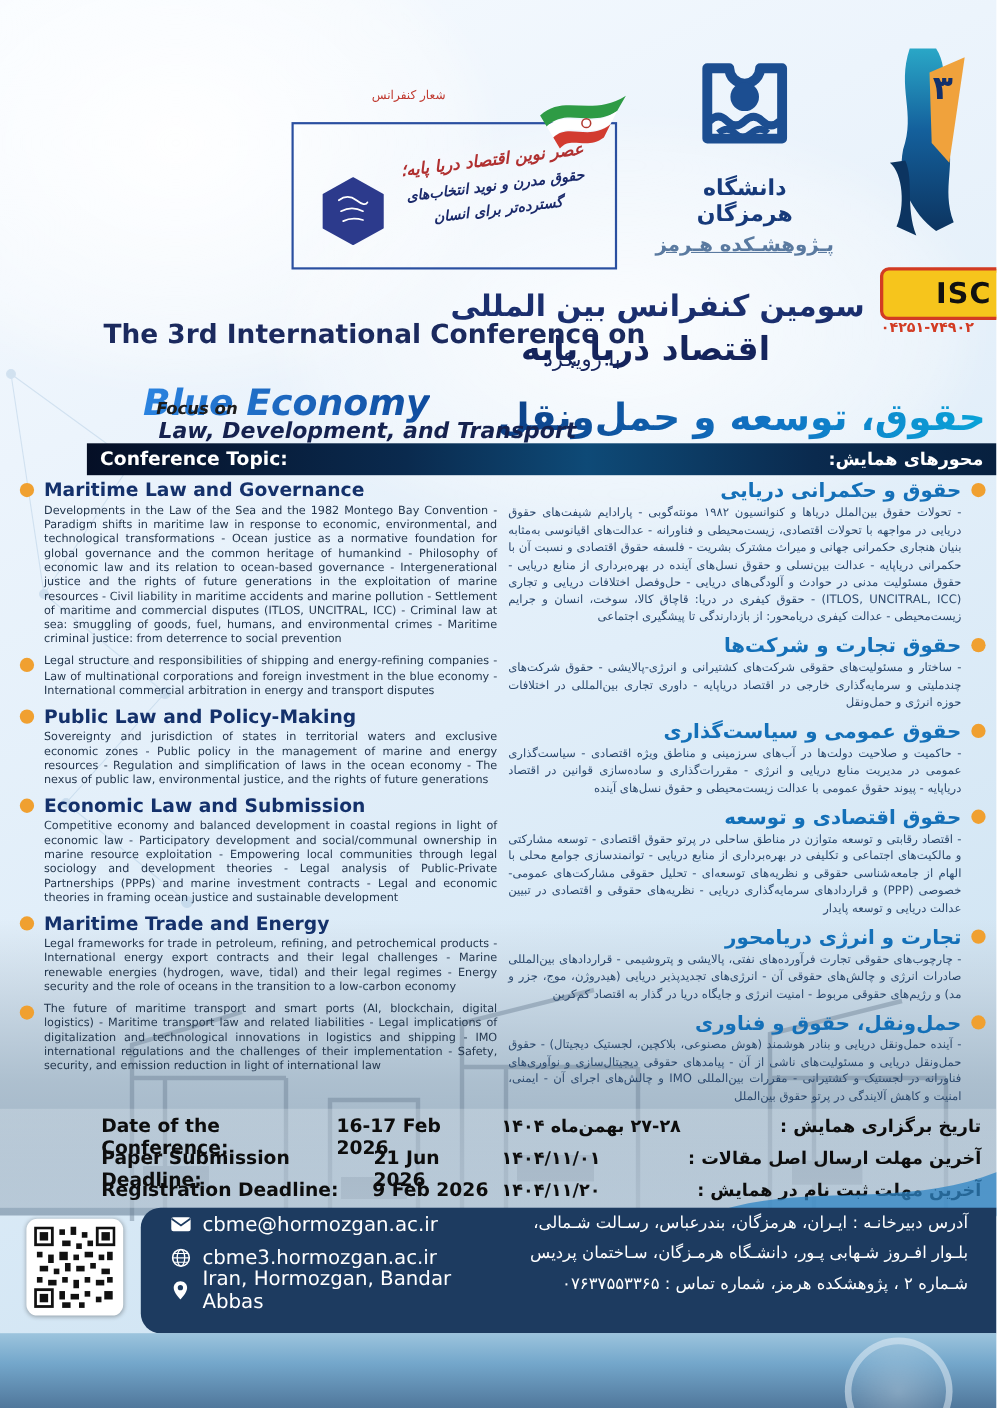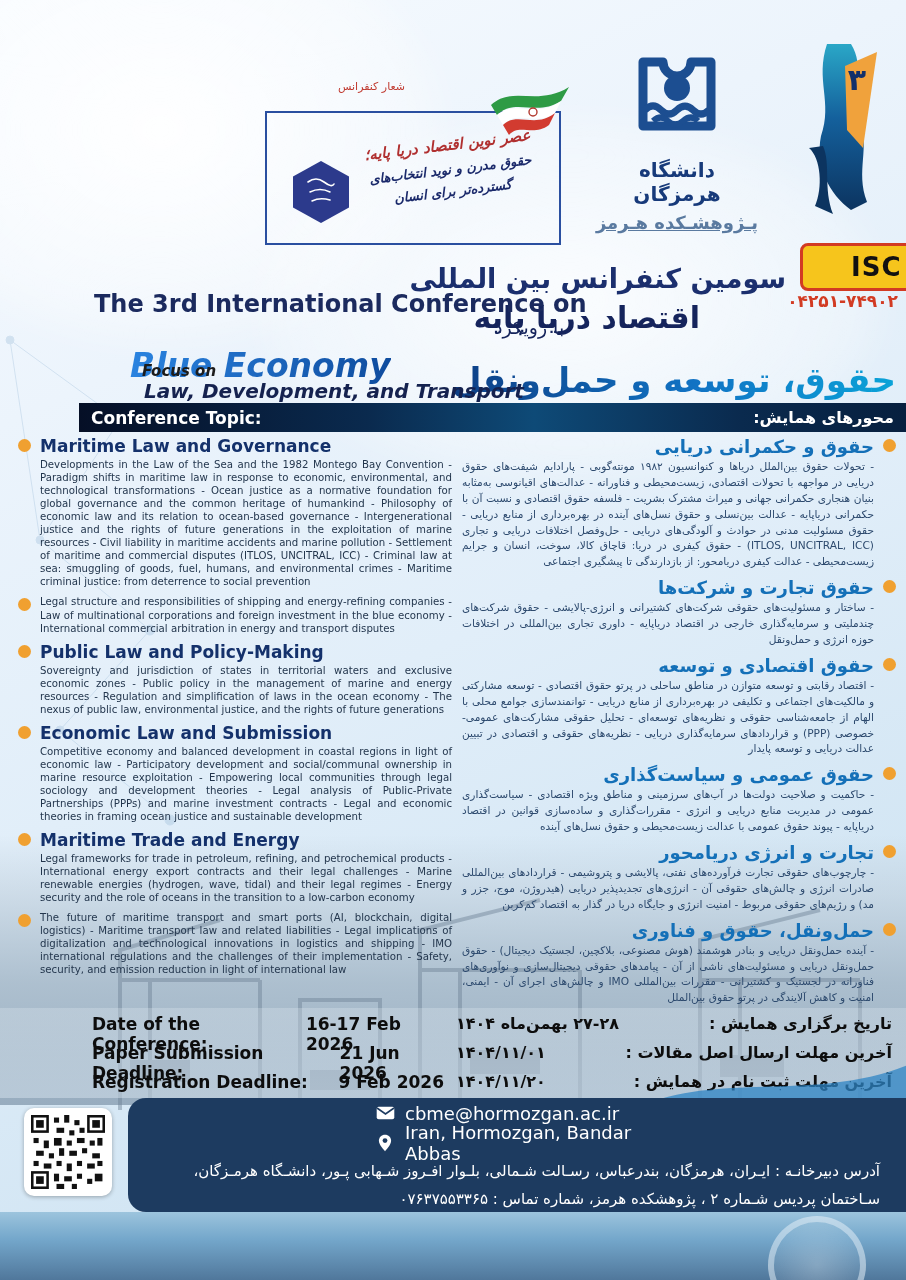--- a/index.html
+++ b/index.html
@@ -41,21 +41,21 @@
   .uni-logo{width:96px;height:96px;margin:0 auto;}
   .uni-name{font-size:20px;font-weight:bold;color:#173a7a;direction:rtl;margin-top:8px;}
   .uni-inst{font-size:18px;font-weight:bold;color:#5a7aa0;direction:rtl;margin-top:6px;letter-spacing:1px;text-decoration:underline;}
 
   .edition{position:absolute;left:793px;top:38px;width:100px;height:200px;}
   .isc{position:absolute;left:800px;top:243px;width:84px;height:42px;background:#f6c51c;
      border:3px solid #d23b23;border-radius:8px;box-shadow:0 0 0 2px #f6c51c inset;
      display:flex;align-items:center;justify-content:flex-start;padding-left:48px;}
   .isc-label{font-size:26px;font-weight:bold;color:#111;letter-spacing:1px;font-family:"DejaVu Sans",sans-serif;}
   .isc-code{position:absolute;left:788px;top:291px;width:110px;text-align:center;
-     font-size:17px;font-weight:bold;color:#d23b23;direction:rtl;}
+     font-size:13px;font-weight:bold;color:#d23b23;direction:rtl;}
 
   
   .fa-t1{position:absolute;right:120px;top:263px;font-size:27px;color:#1b2f6e;font-weight:600;direction:rtl;}
   .fa-t2{position:absolute;right:206px;top:300px;font-size:30px;color:#15245c;font-weight:800;direction:rtl;}
   .fa-t3{position:absolute;left:494px;top:316px;font-size:19px;color:#15245c;font-weight:400;direction:rtl;}
   .fa-t4{position:absolute;right:10px;top:360px;font-size:34px;font-weight:800;direction:rtl;
      background:linear-gradient(90deg,#0d3f86,#1173c4 55%,#0aa3d8);
      -webkit-background-clip:text;background-clip:text;color:transparent;}
   .en-t1{position:absolute;left:94px;top:290px;font-size:24px;font-weight:bold;color:#1b2a5e;}
   .en-t2{position:absolute;left:130px;top:318px;font-size:33px;font-weight:bold;font-style:italic;
@@ -90,21 +90,21 @@
   .dates-fa{position:absolute;right:14px;top:1014px;width:436px;direction:rtl;}
   .d-row{display:flex;justify-content:space-between;align-items:baseline;height:29px;}
   .d-label{font-size:17px;font-weight:bold;color:#0d0d0d;}
   .d-value{font-size:17px;font-weight:bold;color:#0d0d0d;}
   .dates-fa .d-label,.dates-fa .d-value{font-size:16px;}
 
   
   .qr{position:absolute;left:24px;top:1108px;width:88px;height:88px;background:#fff;border-radius:10px;
       display:flex;align-items:center;justify-content:center;box-shadow:0 1px 4px rgba(0,0,0,.3);}
   .contact-panel{position:absolute;left:128px;top:1098px;width:778px;height:114px;
-      background:#1d3b60;border-radius:18px 0 0 18px;display:flex;align-items:center;flex-direction:column;}
+      background:#1d3b60;border-radius:18px 0 0 18px;display:flex;align-items:flex-start;}
   .contact-list{width:310px;padding-left:26px;}
   .c-row{display:flex;align-items:center;gap:10px;height:30px;color:#fff;font-size:18px;}
   .c-icon{width:20px;height:20px;flex:none;display:flex;align-items:center;justify-content:center;}
   .fa-address{flex:1;direction:rtl;color:#fff;font-size:15px;line-height:1.85;
       padding:0 26px 0 14px;text-align:right;}
 
   .wave-accent{position:absolute;left:640px;top:1062px;width:270px;height:44px;}
 </style>
 </head>
 <body>
@@ -252,27 +252,27 @@
       <div class="t-head">حقوق و حکمرانی دریایی</div>
       <div class="t-body">- تحولات حقوق بین‌الملل دریاها و کنوانسیون ۱۹۸۲ مونته‌گوبی - پارادایم شیفت‌های حقوق دریایی در مواجهه با تحولات اقتصادی، زیست‌محیطی و فناورانه - عدالت‌های اقیانوسی به‌مثابه بنیان هنجاری حکمرانی جهانی و میراث مشترک بشریت - فلسفه حقوق اقتصادی و نسبت آن با حکمرانی دریاپایه - عدالت بین‌نسلی و حقوق نسل‌های آینده در بهره‌برداری از منابع دریایی - حقوق مسئولیت مدنی در حوادث و آلودگی‌های دریایی - حل‌وفصل اختلافات دریایی و تجاری (ITLOS, UNCITRAL, ICC) - حقوق کیفری در دریا: قاچاق کالا، سوخت، انسان و جرایم زیست‌محیطی - عدالت کیفری دریامحور: از بازدارندگی تا پیشگیری اجتماعی</div>
     </div>
     <div class="topic">
       <span class="bullet"></span>
       <div class="t-head">حقوق تجارت و شرکت‌ها</div>
       <div class="t-body">- ساختار و مسئولیت‌های حقوقی شرکت‌های کشتیرانی و انرژی-پالایشی - حقوق شرکت‌های چندملیتی و سرمایه‌گذاری خارجی در اقتصاد دریاپایه - داوری تجاری بین‌المللی در اختلافات حوزه انرژی و حمل‌ونقل</div>
     </div>
     <div class="topic">
       <span class="bullet"></span>
+      <div class="t-head">حقوق عمومی و سیاست‌گذاری</div>
+      <div class="t-body">- حاکمیت و صلاحیت دولت‌ها در آب‌های سرزمینی و مناطق ویژه اقتصادی - سیاست‌گذاری عمومی در مدیریت منابع دریایی و انرژی - مقررات‌گذاری و ساده‌سازی قوانین در اقتصاد دریاپایه - پیوند حقوق عمومی با عدالت زیست‌محیطی و حقوق نسل‌های آینده</div>
+    </div>
+    <div class="topic">
+      <span class="bullet"></span>
       <div class="t-head">حقوق اقتصادی و توسعه</div>
       <div class="t-body">- اقتصاد رقابتی و توسعه متوازن در مناطق ساحلی در پرتو حقوق اقتصادی - توسعه مشارکتی و مالکیت‌های اجتماعی و تکلیفی در بهره‌برداری از منابع دریایی - توانمندسازی جوامع محلی با الهام از جامعه‌شناسی حقوقی و نظریه‌های توسعه‌ای - تحلیل حقوقی مشارکت‌های عمومی-خصوصی (PPP) و قراردادهای سرمایه‌گذاری دریایی - نظریه‌های حقوقی و اقتصادی در تبیین عدالت دریایی و توسعه پایدار</div>
-    </div>
-    <div class="topic">
-      <span class="bullet"></span>
-      <div class="t-head">حقوق عمومی و سیاست‌گذاری</div>
-      <div class="t-body">- حاکمیت و صلاحیت دولت‌ها در آب‌های سرزمینی و مناطق ویژه اقتصادی - سیاست‌گذاری عمومی در مدیریت منابع دریایی و انرژی - مقررات‌گذاری و ساده‌سازی قوانین در اقتصاد دریاپایه - پیوند حقوق عمومی با عدالت زیست‌محیطی و حقوق نسل‌های آینده</div>
     </div>
     <div class="topic">
       <span class="bullet"></span>
       <div class="t-head">تجارت و انرژی دریامحور</div>
       <div class="t-body">- چارچوب‌های حقوقی تجارت فرآورده‌های نفتی، پالایشی و پتروشیمی - قراردادهای بین‌المللی صادرات انرژی و چالش‌های حقوقی آن - انرژی‌های تجدیدپذیر دریایی (هیدروژن، موج، جزر و مد) و رژیم‌های حقوقی مربوط - امنیت انرژی و جایگاه دریا در گذار به اقتصاد کم‌کربن</div>
     </div>
     <div class="topic">
       <span class="bullet"></span>
       <div class="t-head">حمل‌ونقل، حقوق و فناوری</div>
       <div class="t-body">- آینده حمل‌ونقل دریایی و بنادر هوشمند (هوش مصنوعی، بلاکچین، لجستیک دیجیتال) - حقوق حمل‌ونقل دریایی و مسئولیت‌های ناشی از آن - پیامدهای حقوقی دیجیتال‌سازی و نوآوری‌های فناورانه در لجستیک و کشتیرانی - مقررات بین‌المللی IMO و چالش‌های اجرای آن - ایمنی، امنیت و کاهش آلایندگی در پرتو حقوق بین‌الملل</div>
@@ -369,20 +369,32 @@
         <span class="c-icon">
           <svg width="19" height="14" viewBox="0 0 19 14">
               <rect x="0.7" y="0.7" width="17.6" height="12.6" rx="2" fill="#fff"></rect>
               <path d="M1,2 9.5,8 18,2" fill="none" stroke="#1d3b60" stroke-width="1.6"></path>
             </svg>
         </span>
         <span>cbme@hormozgan.ac.ir</span>
       </div>
       <div class="c-row">
         <span class="c-icon">
+          <svg width="17" height="17" viewBox="0 0 17 17">
+              <circle cx="8.5" cy="8.5" r="7.6" fill="none" stroke="#fff" stroke-width="1.5"></circle>
+              <ellipse cx="8.5" cy="8.5" rx="3.4" ry="7.6" fill="none" stroke="#fff" stroke-width="1.2"></ellipse>
+              <line x1="1" y1="8.5" x2="16" y2="8.5" stroke="#fff" stroke-width="1.2"></line>
+              <line x1="2" y1="4.5" x2="15" y2="4.5" stroke="#fff" stroke-width="1"></line>
+              <line x1="2" y1="12.5" x2="15" y2="12.5" stroke="#fff" stroke-width="1"></line>
+            </svg>
+        </span>
+        <span>cbme3.hormozgan.ac.ir</span>
+      </div>
+      <div class="c-row">
+        <span class="c-icon">
           <svg width="14" height="18" viewBox="0 0 14 18">
               <path d="M7,0.8 C3.5,0.8 0.9,3.4 0.9,6.8 C0.9,11 7,17.2 7,17.2 C7,17.2 13.1,11 13.1,6.8 C13.1,3.4 10.5,0.8 7,0.8 Z" fill="#fff"></path>
               <circle cx="7" cy="6.6" r="2.4" fill="#1d3b60"></circle>
             </svg>
         </span>
         <span>Iran, Hormozgan, Bandar Abbas</span>
       </div>
     </div>
     <div class="fa-address">آدرس دبیرخانـه : ایـران، هرمزگان، بندرعباس، رسـالت شـمالی، بلـوار افـروز شـهابی پـور، دانشـگاه هرمـزگان، سـاختمان پردیس شـماره ۲ ، پژوهشکده هرمز، شماره تماس : ۰۷۶۳۷۵۵۳۳۶۵</div>
   </div>

